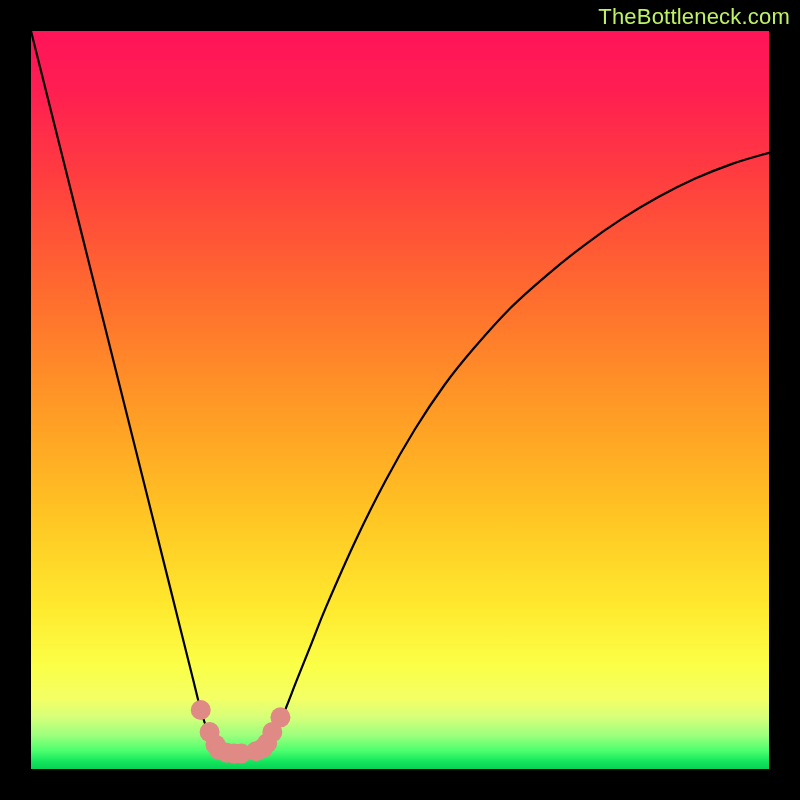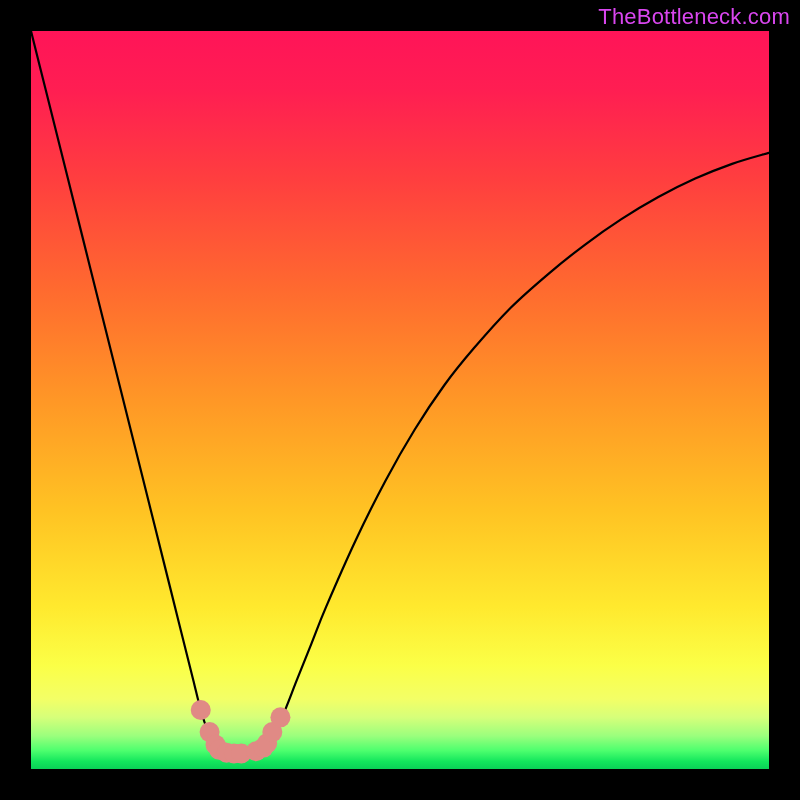--- a/index.html
+++ b/index.html
@@ -24,21 +24,21 @@
     top: 31px;
     left: 31px;
     width: 738px;
     height: 738px;
     overflow: hidden;
   }
   .watermark {
     position: absolute;
     top: 4px;
     right: 10px;
-    color: #d946ef;
+    color: #bef264;
     font-size: 22px;
     font-weight: 400;
     letter-spacing: 0.2px;
     font-family: Arial, Helvetica, sans-serif;
   }
   svg {
     display: block;
   }
 </style>
 </head>

